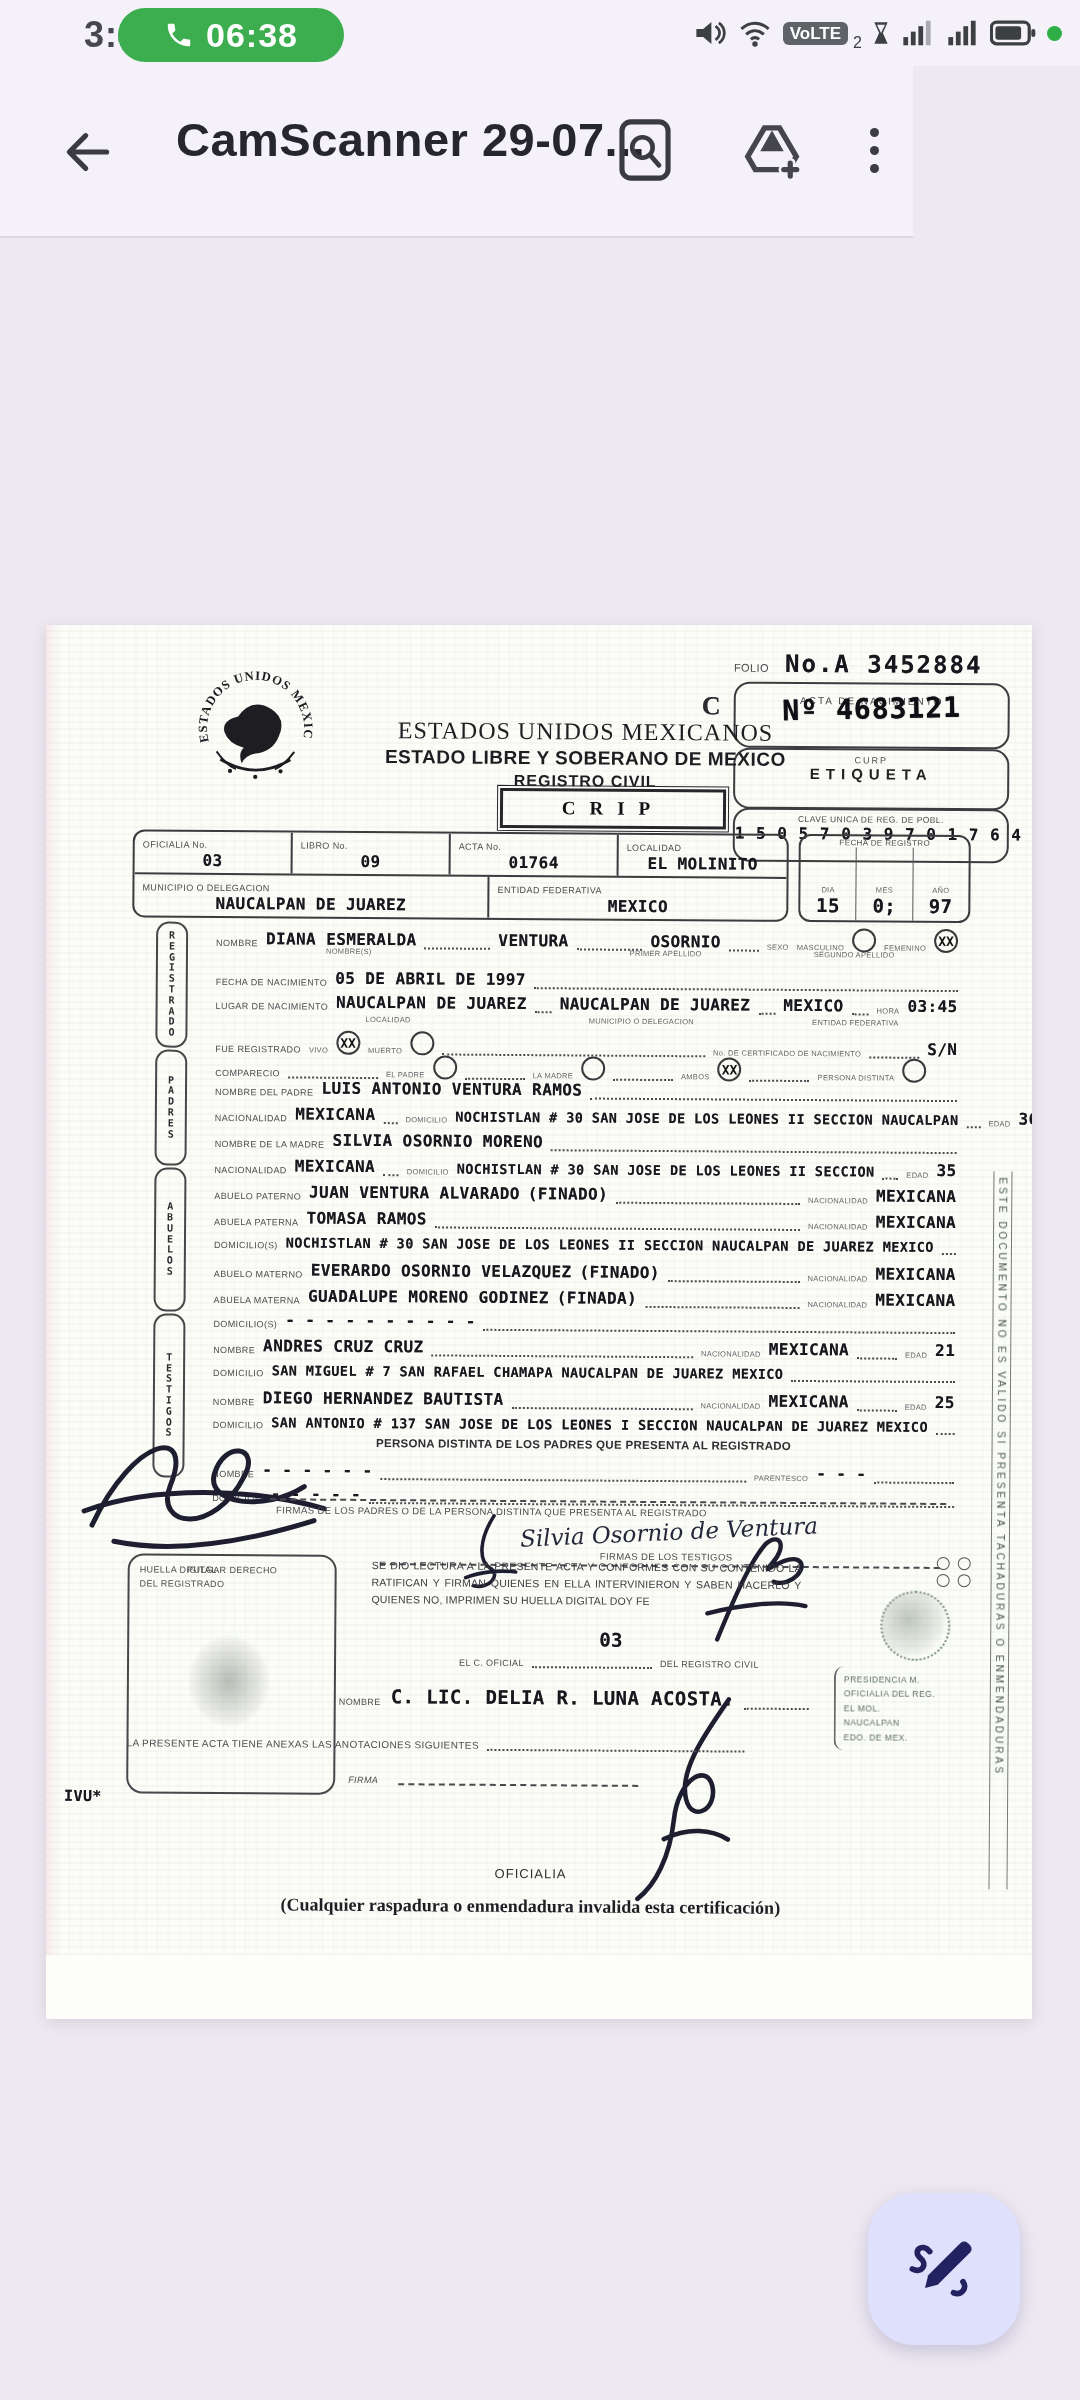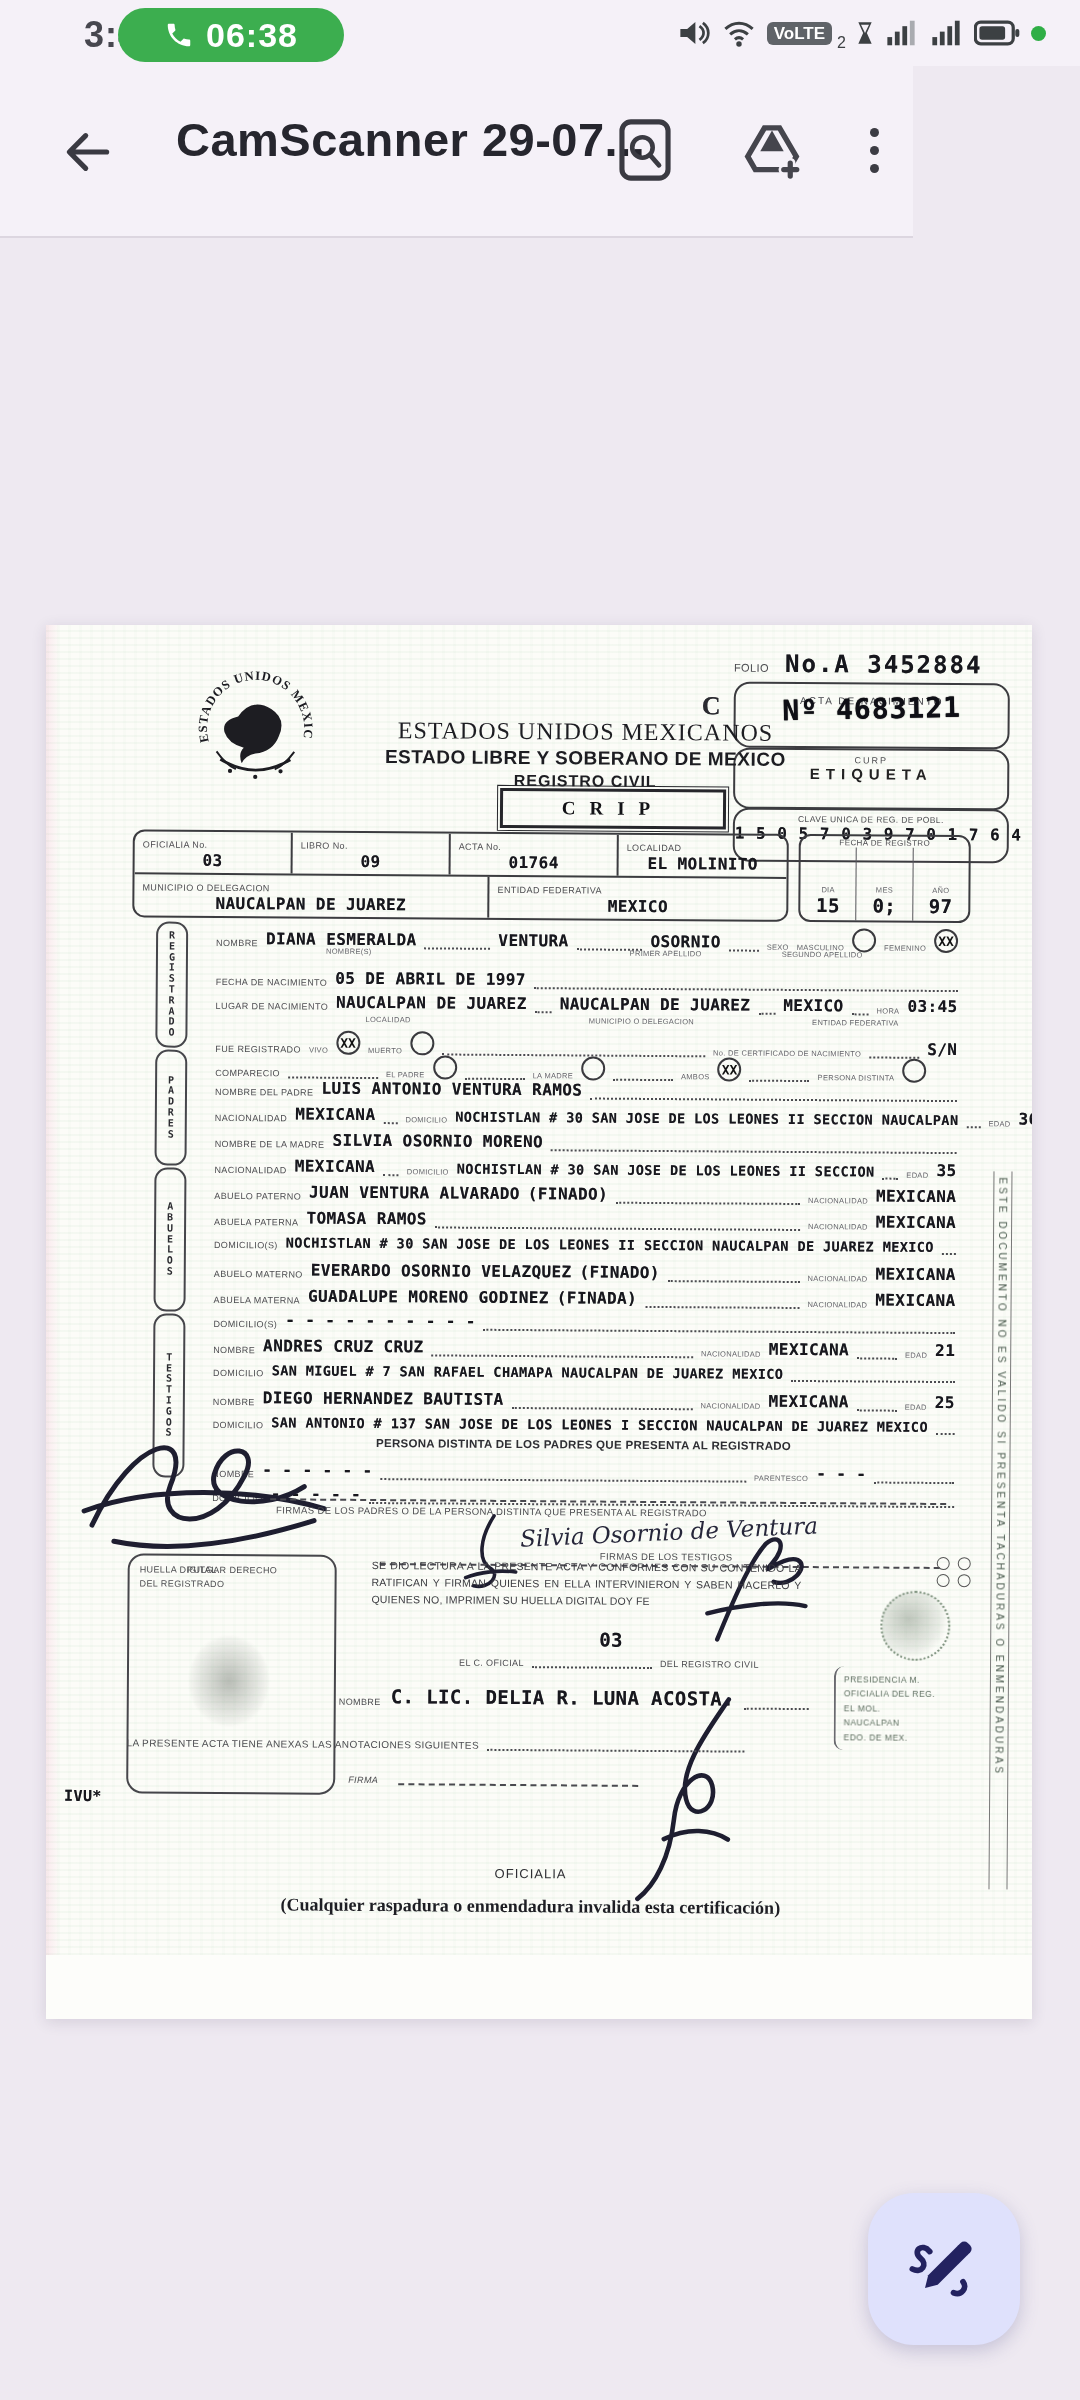--- a/index.html
+++ b/index.html
@@ -12,21 +12,21 @@
   .statusbar{
     position:absolute;top:0;left:0;width:1080px;height:66px;background:#f5f1f8;
     display:flex;align-items:center;
   }
   .time{position:absolute;left:40px;top:14px;font-size:36px;color:#47474f;font-weight:bold;letter-spacing:1px;margin-left:44px;}
   .call-pill{
     position:absolute;left:118px;top:8px;height:54px;min-width:226px;border-radius:28px;
     background:#3cae4f;display:flex;align-items:center;justify-content:center;gap:12px;border:none;cursor:pointer;
   }
   .call-pill span{color:#fff;font-size:34px;font-weight:bold;letter-spacing:1px;}
-  .status-right{position:absolute;right:34px;top:0;height:66px;display:flex;align-items:center;gap:11px;}
+  .status-right{position:absolute;right:18px;top:0;height:66px;display:flex;align-items:center;gap:11px;}
   .volte{background:#5f6368;color:#fff;font-size:17px;font-weight:bold;border-radius:6px;padding:3px 7px;line-height:1;}
   .sim2{font-size:16px;color:#3c4043;margin-left:-6px;align-self:flex-end;padding-bottom:14px;}
   .gdot{width:15px;height:15px;border-radius:50%;background:#2fae46;}
   
   .appbar{
     position:absolute;top:66px;left:0;width:913px;height:170px;background:#f5f1f8;
     border-bottom:2px solid #dcd6e0;
   }
   .backbtn{position:absolute;left:60px;top:58px;width:56px;height:56px;background:none;border:none;padding:0;cursor:pointer;}
   .apptitle{
@@ -323,21 +323,21 @@
             <i></i>
           </span>
       <span class="sub">FEMENINO</span>
       <span class="circ">
             <i>XX</i>
           </span>
     </div>
     <div class="row" style="top:320px;">
       <span class="sub" style="margin-left:110px;">NOMBRE(S)</span>
       <span class="sub" style="margin-left:250px;">PRIMER APELLIDO</span>
-      <span class="sub" style="margin-left:72px;">SEGUNDO APELLIDO</span>
+      <span class="sub" style="margin-left:104px;">SEGUNDO APELLIDO</span>
     </div>
     <div class="row" style="top:342px;">
       <span class="lb">FECHA DE NACIMIENTO</span>
       <span class="v">05 DE ABRIL DE 1997</span>
       <span class="fill"></span>
     </div>
     <div class="row" style="top:366px;">
       <span class="lb">LUGAR DE NACIMIENTO</span>
       <span class="v">NAUCALPAN DE JUAREZ</span>
       <span class="fill"></span>

